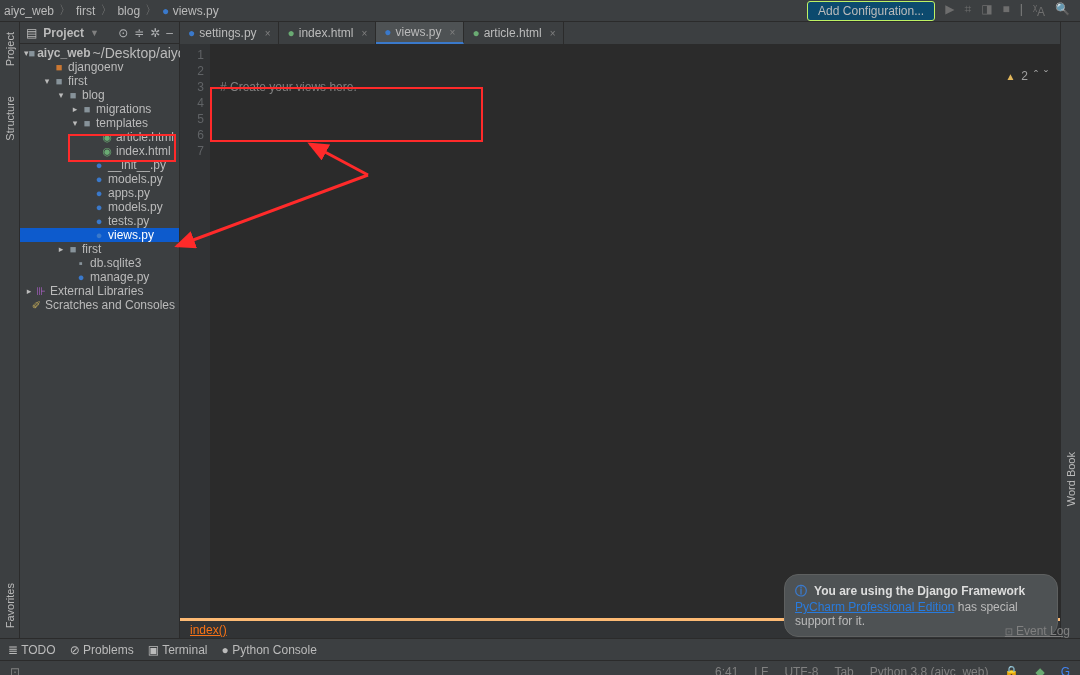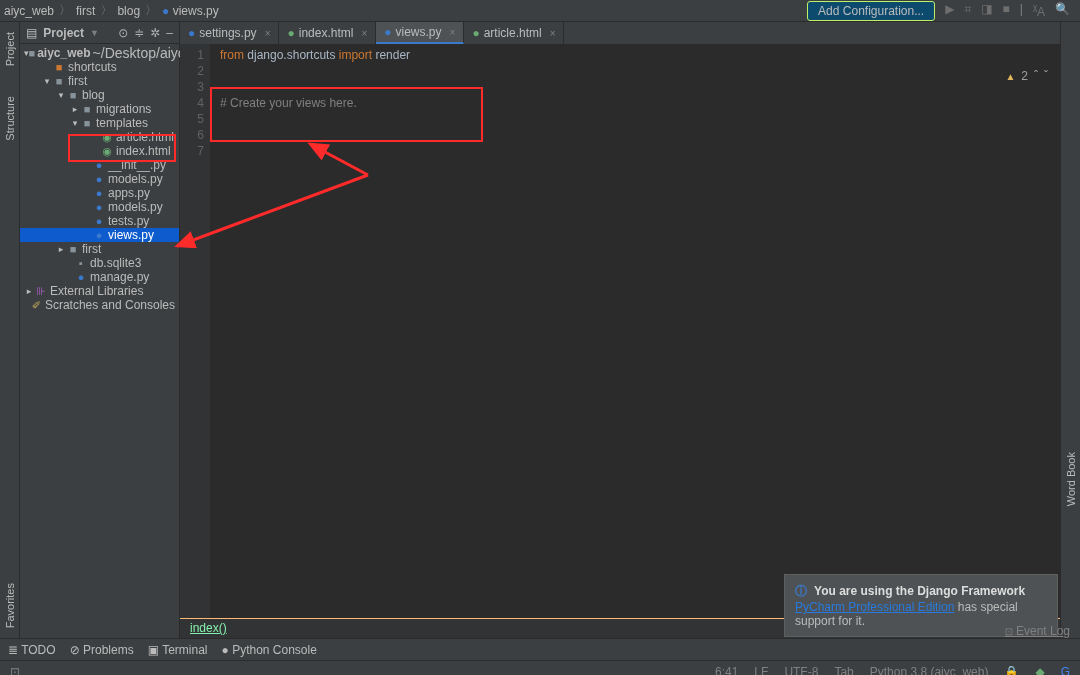--- a/index.html
+++ b/index.html
@@ -42,22 +42,22 @@
 .kw { color: #cc7832; }
 .fn { color: #ffc66d; }
 .str { color: #6a8759; }
 .cm { color: #808080; }
 .nm { color: #a9b7c6; }
 .pm { color: #808080; }
 .hl-box { position: absolute; border: 2px solid #ff2a2a; pointer-events: none; }
 .arrow-svg { position: absolute; pointer-events: none; }
 .inspect { position: absolute; right: 12px; top: 25px; color: #a0a0a0; font-size: 11px; display:flex; align-items:center; gap:6px; }
 .warn-tri { color: #e2b75c; font-size: 10px; }
-.breadcrumb2 { height: 20px; background: #313335; color: #86efac; padding: 2px 10px; border-top: 1px solid #fdba74; text-decoration: underline; }
-.notif { position: absolute; right: 22px; bottom: 38px; width: 274px; background: #4e5254; border: 1px solid #5e6060; border-radius: 0; padding: 8px 10px; color: #bbbbbb; font-size: 11px; }
+.breadcrumb2 { height: 20px; background: #313335; color: #f97316; padding: 2px 10px; border-top: 3px solid #fdba74; text-decoration: underline; }
+.notif { position: absolute; right: 22px; bottom: 38px; width: 274px; background: #4e5254; border: 1px solid #5e6060; border-radius: 14px; padding: 8px 10px; color: #bbbbbb; font-size: 11px; }
 .notif b { color: #dddddd; }
 .notif a { color: #287bde; }
 .info-ic { color: #3a79cb; margin-right: 4px; font-weight:bold; }
 .bottombar { height: 22px; background: #3c3f41; display: flex; align-items: center; border-top: 1px solid #2b2b2b; padding: 0 8px; gap: 14px; color: #bbbbbb; position: relative; }
 .bottombar .evlog { position: absolute; right: 10px; top: -15px; background: transparent; color: #808080; font-size: 10px; text-decoration: underline; }
 .statusbar { height: 22px; background: #3c3f41; display: flex; align-items: center; padding: 0 10px; gap: 16px; color: #808080; border-top: 1px solid #2b2b2b; justify-content: flex-end; }
 .lock-ic { color: #808080; }
 </style>
 </head>
 <body>
@@ -106,21 +106,21 @@
       <div class="node" style="padding-left:4px">
         <span class="ar">▾</span>
           <span class="ic folder-ic">■</span>
         <span class="lb root-lb">aiyc_web</span>
         <span class="lb dim" style="font-size:14px">~/Desktop/aiyc_we</span>
       </div>
       <div id="tree-items">
           <div class="node" style="padding-left: 22px;">
             <span class="ar"></span>
             <span class="ic folder-ic" style="color:#cc7832">■</span>
-            <span class="lb">shortcuts</span>
+            <span class="lb">djangoenv</span>
           </div>
           <div class="node" style="padding-left: 22px;">
             <span class="ar">▾</span>
             <span class="ic folder-ic">■</span>
             <span class="lb">first</span>
           </div>
           <div class="node" style="padding-left: 36px;">
             <span class="ar">▾</span>
             <span class="ic folder-ic">■</span>
             <span class="lb">blog</span>
@@ -230,21 +230,20 @@
       <div class="lnums" id="lnums">
           <div>1</div>
           <div>2</div>
           <div>3</div>
           <div>4</div>
           <div>5</div>
           <div>6</div>
           <div>7</div>
         </div>
       <div class="codewrap">
-        <div class="cl"><span class="kw">from</span><span class="nm"> django.shortcuts </span><span class="kw">import</span><span class="nm"> render</span></div>
         <div class="cl">&nbsp;</div>
         <div class="cl">&nbsp;</div>
         <div class="cl"><span class="cm"># Create your views here.</span></div>
         <div class="cl">&nbsp;</div>
       </div>
       <div class="inspect">
         <span class="warn-tri">▲</span>
         <span>2</span>
         <span>ˆ</span>
         <span>ˇ</span>

